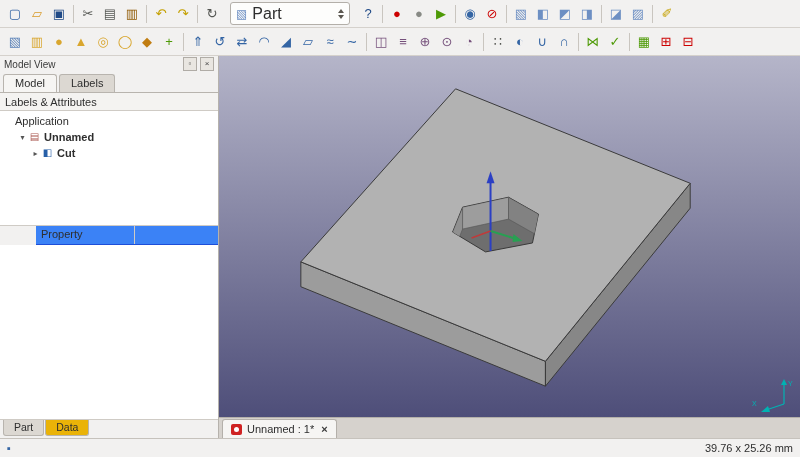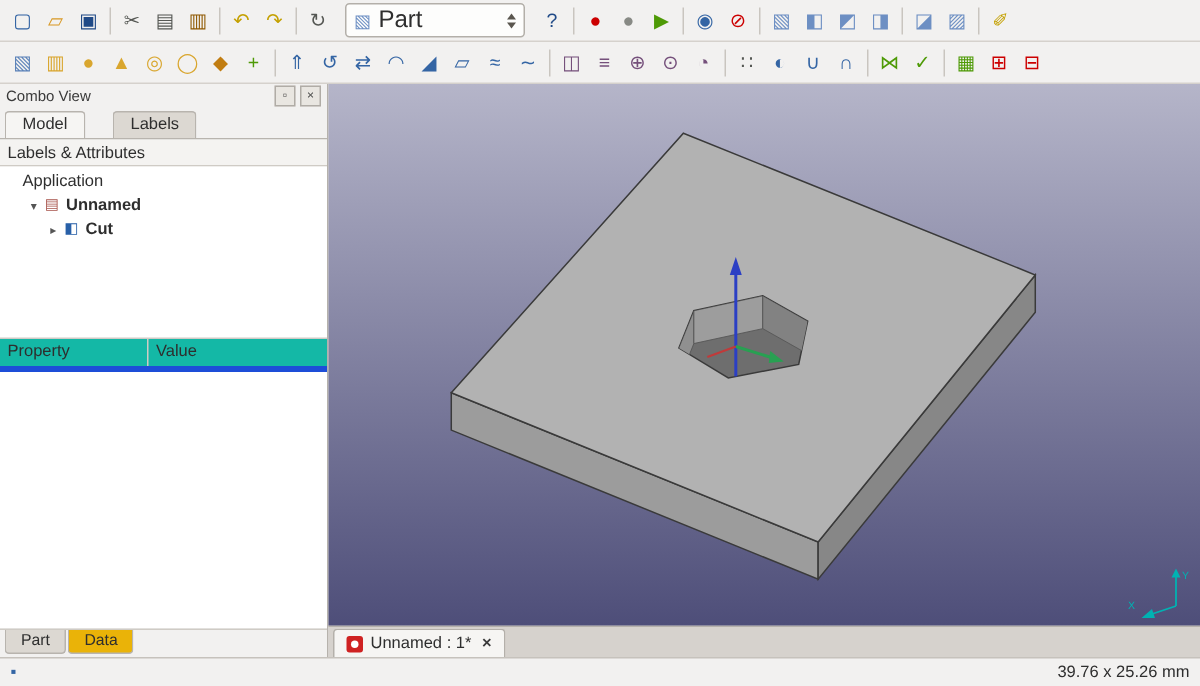--- a/index.html
+++ b/index.html
@@ -18,30 +18,30 @@
   .combo-spin{margin-left:auto;display:flex;flex-direction:column;gap:2px;align-items:center;}
   .tri-up{width:0;height:0;border-left:3px solid transparent;border-right:3px solid transparent;border-bottom:4px solid #5a564f;display:block;}
   .tri-down{width:0;height:0;border-left:3px solid transparent;border-right:3px solid transparent;border-top:4px solid #5a564f;display:block;}
 
   
   .main{flex:1;display:flex;min-height:0;}
   .left-panel{width:218px;flex:0 0 218px;display:flex;flex-direction:column;background:#f2f1f0;border-right:1px solid #b6b2ac;min-height:0;}
   .panel-title{height:16px;flex:0 0 16px;display:flex;align-items:center;padding:0 4px;font-size:10px;color:#3a3a3a;}
   .panel-btns{margin-left:auto;display:flex;}
   .pbtn{width:12px;height:12px;border:1px solid #b0aca6;background:#e9e6e1;font-size:8px;line-height:1;display:flex;align-items:center;justify-content:center;margin-left:3px;color:#444;}
-  .panel-tabs{height:20px;flex:0 0 20px;display:flex;align-items:flex-end;gap:18px;padding-left:3px;border-bottom:1px solid #b8b4ae;}
+  .panel-tabs{height:20px;flex:0 0 20px;display:flex;align-items:flex-end;gap:2px;padding-left:3px;border-bottom:1px solid #b8b4ae;}
   .ptab{padding:2px 11px 3px;background:#dcd8d2;border:1px solid #b8b4ae;border-bottom:none;border-radius:3px 3px 0 0;}
   .ptab.active{background:#f6f5f3;}
   .tree-header{height:17px;flex:0 0 17px;background:#f4f3f1;border-bottom:1px solid #cfcbc5;display:flex;align-items:center;padding:0 5px;}
   .tree-area{height:112px;flex:0 0 112px;background:#ffffff;border-bottom:1px solid #cfcbc5;overflow:hidden;padding-top:2px;}
   .tree-row{height:16px;display:flex;align-items:center;}
   .tree-exp{width:11px;flex:0 0 11px;font-size:8px;color:#555;text-align:center;}
   .tree-icon{width:13px;flex:0 0 13px;font-size:10px;margin-right:3px;text-align:center;line-height:1;}
   .tree-label.bold{font-weight:bold;}
-  .prop-header{height:18px;flex:0 0 18px;display:flex;background:#14b8a6;border-bottom:4px solid #1d4ed8;}
+  .prop-header{height:18px;flex:0 0 18px;display:flex;background:#3b82f6;border-bottom:1px solid #1d4ed8;margin-left:36px;}
   .prop-col1{width:88px;flex:0 0 88px;padding:2px 5px;border-right:1px solid #cfcbc5;}
   .prop-col2{flex:1;padding:2px 5px;}
   .prop-body{flex:1;background:#ffffff;min-height:0;}
   .bottom-tabs{height:18px;flex:0 0 18px;display:flex;align-items:flex-start;gap:1px;padding-left:3px;background:#f2f1f0;border-top:1px solid #cfcbc5;}
   .btab{padding:1px 10px 2px;background:#dcd8d2;border:1px solid #b8b4ae;border-top:none;border-radius:0 0 3px 3px;font-size:10.5px;}
   .btab.active{background:#eab308;}
 
   
   .right-col{flex:1;display:flex;flex-direction:column;min-width:0;min-height:0;}
   .viewport{flex:1;position:relative;overflow:hidden;}
@@ -251,21 +251,21 @@
         <span class="tb-btn">
           <span class="tb-glyph" style="color: rgb(204, 0, 0);">⊟</span>
         </span>
       </div>
   </div>
 
   <div class="main">
 
     <div class="left-panel">
       <div class="panel-title">
-        <span>Combo View</span>
+        <span>Model View</span>
         <span class="panel-btns">
           <span class="pbtn">▫</span>
           <span class="pbtn">×</span>
         </span>
       </div>
       <div class="panel-tabs">
         <span class="ptab active">Model</span>
         <span class="ptab">Labels</span>
       </div>
       <div class="tree-header">
@@ -282,21 +282,20 @@
             <span class="tree-label bold">Unnamed</span>
           </div>
           <div class="tree-row" style="padding-left: 30px;">
             <span class="tree-exp">▸</span>
             <span class="tree-icon" style="color: rgb(40, 96, 168);">◧</span>
             <span class="tree-label bold">Cut</span>
           </div>
         </div>
       <div class="prop-header">
         <span class="prop-col1">Property</span>
-        <span class="prop-col2">Value</span>
       </div>
       <div class="prop-body"></div>
       <div class="bottom-tabs">
         <span class="btab">Part</span>
         <span class="btab active">Data</span>
       </div>
     </div>
 
     <div class="right-col">
       <div class="viewport" style="background: linear-gradient(rgb(181, 181, 201) 0%, rgb(78, 78, 121) 100%);">

